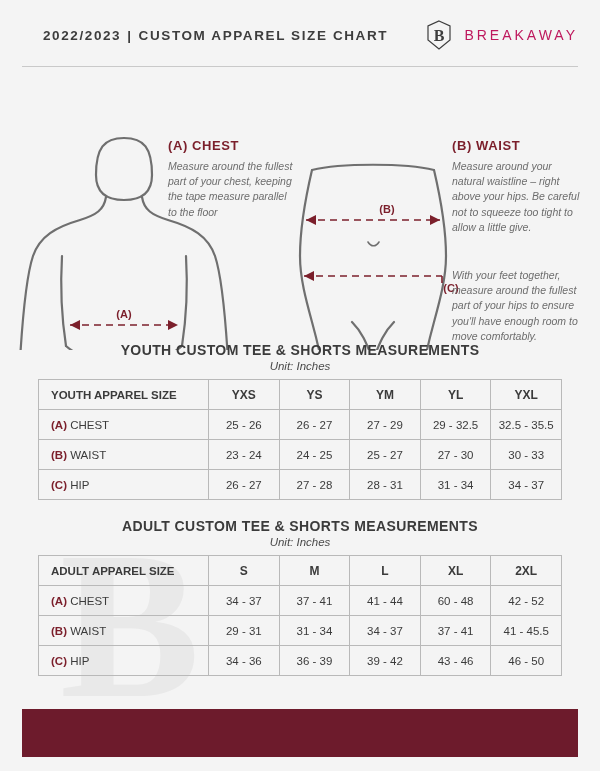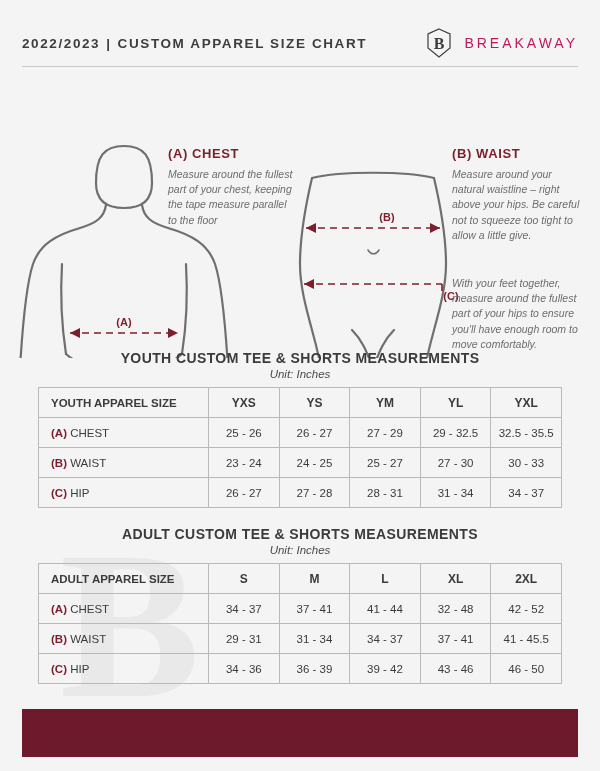--- a/index.html
+++ b/index.html
@@ -34,22 +34,23 @@
     line-height: 1;
     z-index: 0;
     user-select: none;
   }
   
   .header {
     position: relative;
     z-index: 2;
     display: flex;
     align-items: center;
-    padding: 28px 22px 10px 22px;
+    padding: 20px 22px 10px 22px;
     box-sizing: border-box;
+    margin-left: 21px;
   }
   .header-title {
     font-size: 13.5px;
     font-weight: bold;
     letter-spacing: 1.6px;
     color: #3d3d3d;
     white-space: nowrap;
   }
   .header-sep {
     display: inline-block;
@@ -346,21 +347,21 @@
           <th>XL</th>
           <th>2XL</th>
         </tr>
       </thead>
       <tbody>
         <tr>
           <td class="rowhead"><span class="tag">(A)</span> <span>CHEST</span></td>
           <td>34 - 37</td>
           <td>37 - 41</td>
           <td>41 - 44</td>
-          <td>32 - 48</td>
+          <td>60 - 48</td>
           <td>42 - 52</td>
         </tr>
         <tr>
           <td class="rowhead"><span class="tag">(B)</span> <span>WAIST</span></td>
           <td>29 - 31</td>
           <td>31 - 34</td>
           <td>34 - 37</td>
           <td>37 - 41</td>
           <td>41 - 45.5</td>
         </tr>

